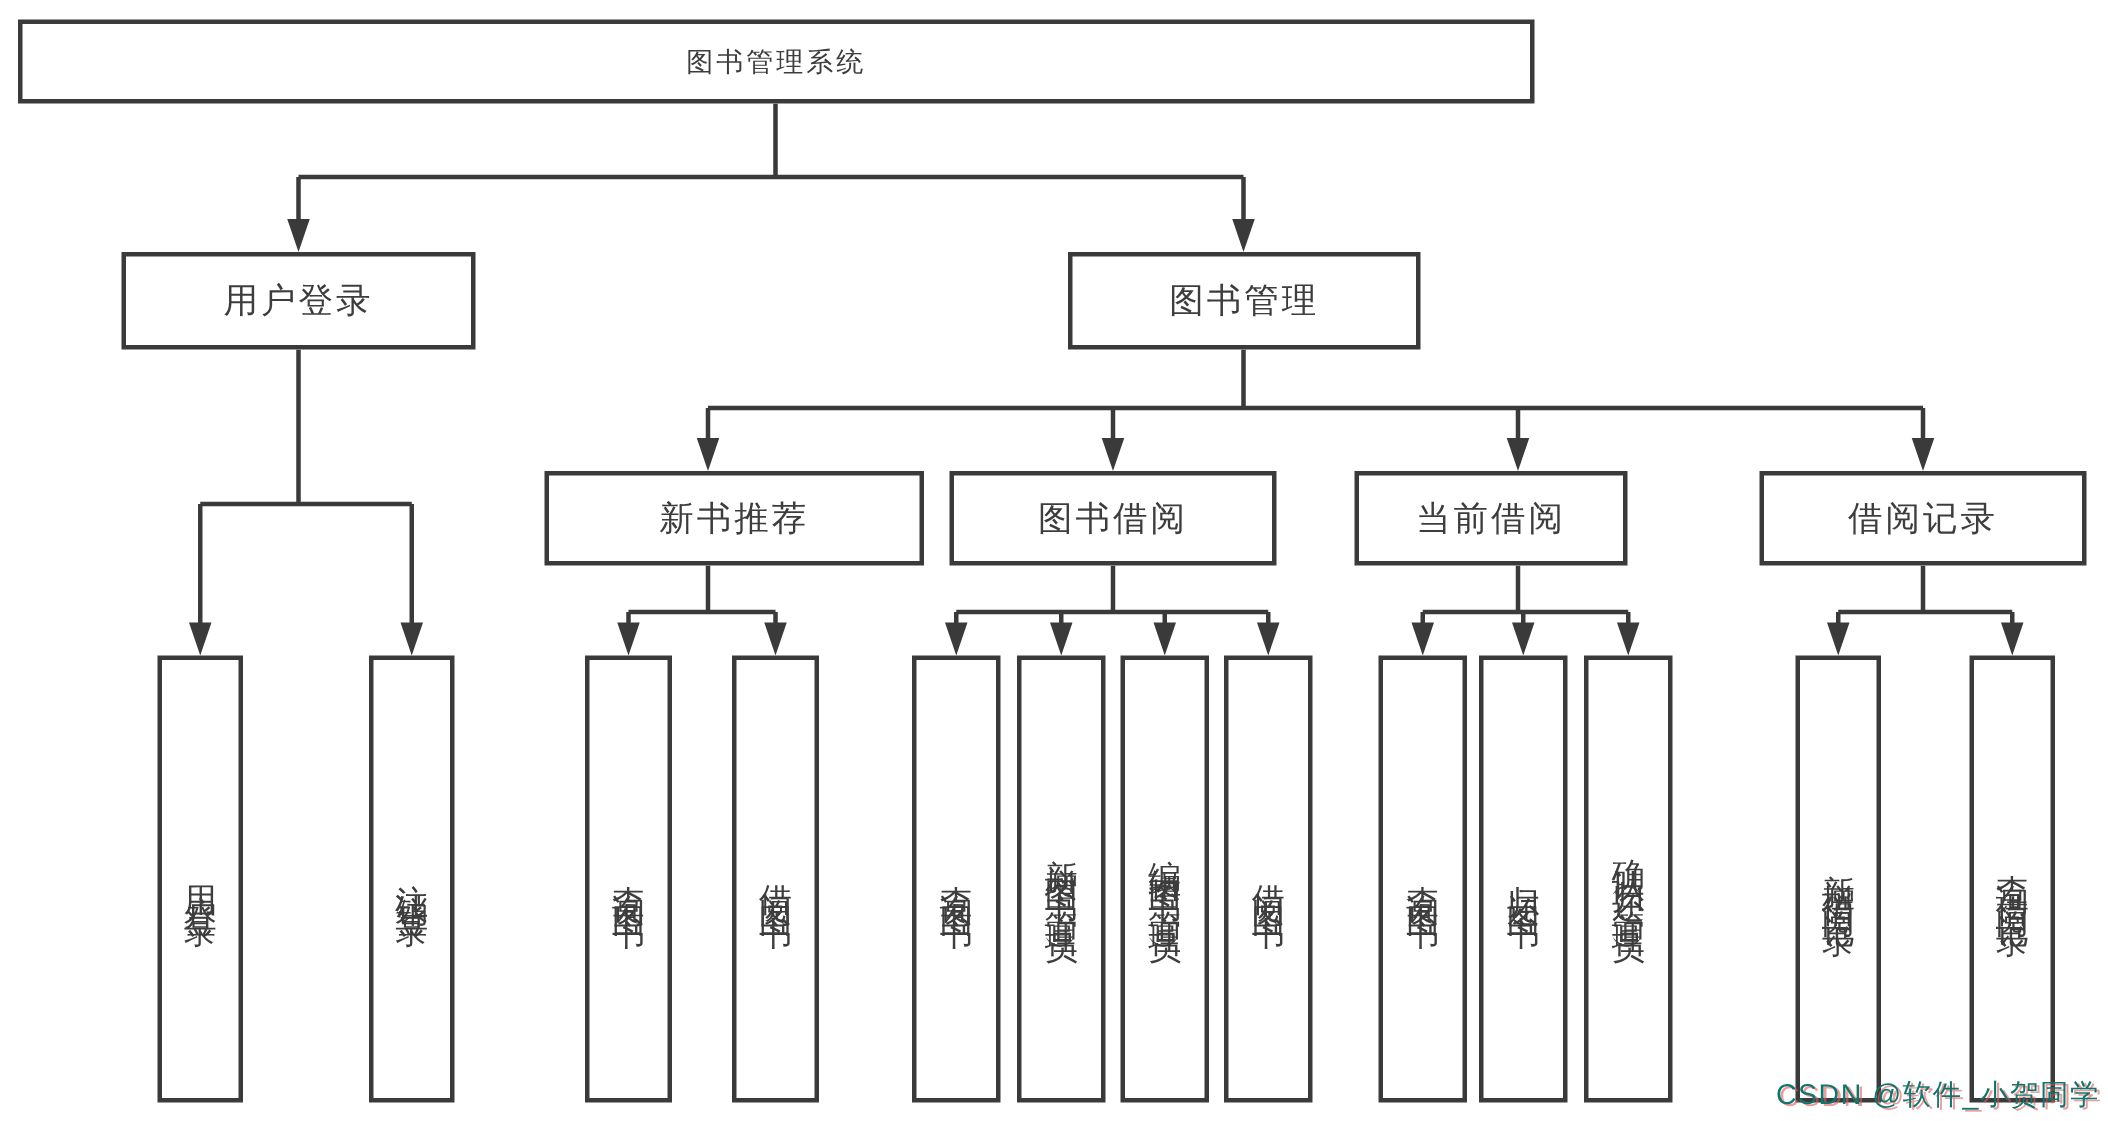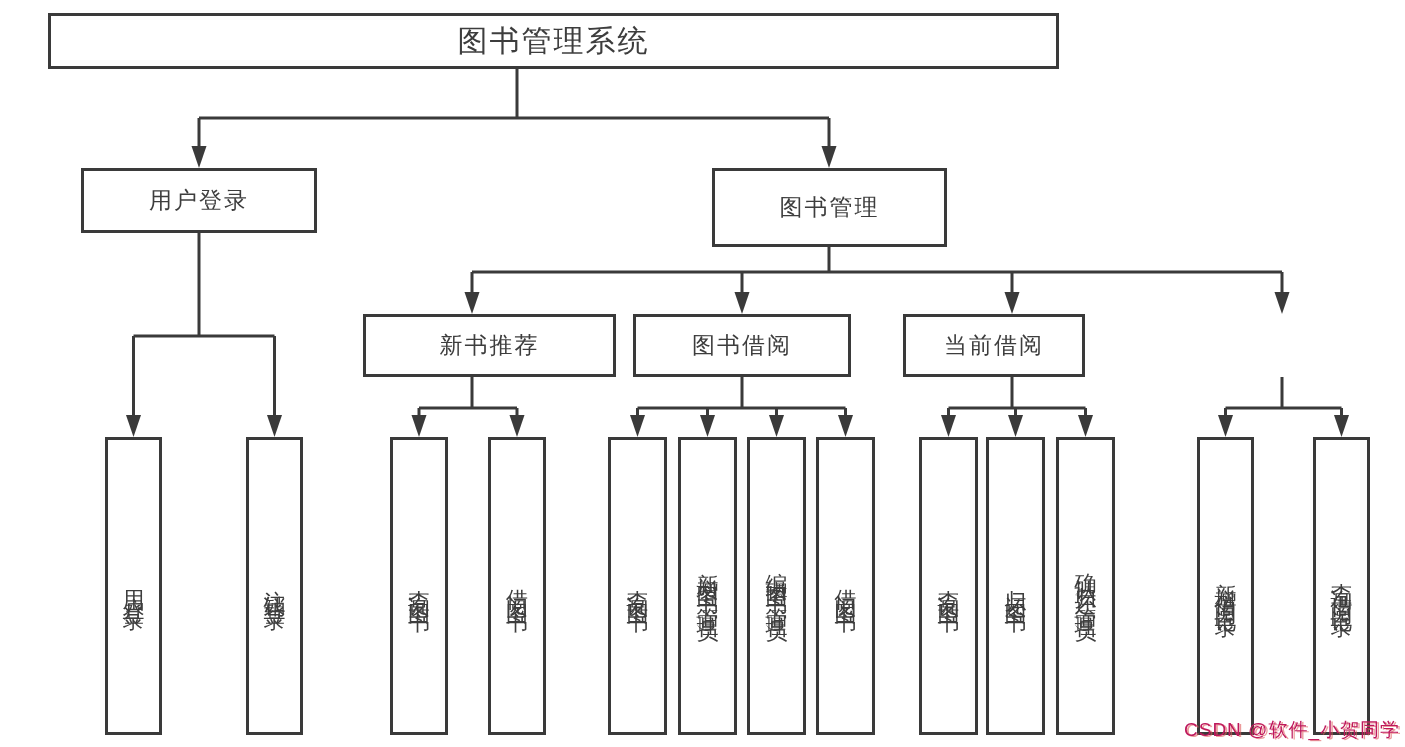--- a/index.html
+++ b/index.html
@@ -18,32 +18,32 @@
     box-sizing:border-box;
     border:3px solid #3a3a3a;
     background:#ffffff;
     color:#3d3d3d;
     display:flex;
     align-items:center;
     justify-content:center;
     text-align:center;
   }
   .hbox { font-size:23px; letter-spacing:2px; white-space:nowrap; }
-  .root-box { font-size:30px;margin-left:36px; }
+  .root-box { font-size:18px; }
   .vbox {
     writing-mode:vertical-rl;
     font-size:22px;
     letter-spacing:7px;
     line-height:1;
   }
   .watermark {
     position:absolute;
     left:1184px; top:717px;
     font-size:19px;
-    color:#be185d;
+    color:#0f766e;
     letter-spacing:1px;
     white-space:nowrap;
     text-shadow:2px 1px 0 rgba(224,90,90,0.6);
     z-index:5;
   }
 </style>
 </head>
 <body>
 
 <div class="canvas">
@@ -84,25 +84,26 @@
       <polygon points="1008,415 1023,415 1015.5,437"></polygon>
       <polygon points="1078,415 1093,415 1085.5,437"></polygon>
       <polygon points="1218,415 1233,415 1225.5,437"></polygon>
       <polygon points="1334,415 1349,415 1341.5,437"></polygon>
     </g>
   </svg>
 
   <div class="node hbox root-box" style="left:12px; top:13px; width:1011px; height:56px;">图书管理系统</div>
 
   <div class="node hbox" style="left:81px; top:168px; width:236px; height:65px;">用户登录</div>
-  <div class="node hbox" style="left:712px; top:168px; width:235px; height:79px;">图书管理</div>
+  <div class="node hbox" style="left:712px; top:168px; width:235px; height:65px;">图书管理</div>
 
   <div class="node hbox" style="left:363px; top:314px; width:253px; height:63px;">新书推荐</div>
   <div class="node hbox" style="left:633px; top:314px; width:218px; height:63px;">图书借阅</div>
   <div class="node hbox" style="left:903px; top:314px; width:182px; height:63px;">当前借阅</div>
+  <div class="node hbox" style="left:1173px; top:314px; width:218px; height:63px;">借阅记录</div>
 
   <div class="node vbox" style="left:105px; top:437px; width:57px; height:298px;">用户登录</div>
   <div class="node vbox" style="left:246px; top:437px; width:57px; height:298px;">注销登录</div>
 
   <div class="node vbox" style="left:390px; top:437px; width:58px; height:298px;">查询图书</div>
   <div class="node vbox" style="left:488px; top:437px; width:58px; height:298px;">借阅图书</div>
 
   <div class="node vbox" style="left:608px; top:437px; width:59px; height:298px;">查询图书</div>
   <div class="node vbox" style="left:678px; top:437px; width:59px; height:298px;">新增图书（管理员）</div>
   <div class="node vbox" style="left:747px; top:437px; width:59px; height:298px;">编辑图书（管理员）</div>

